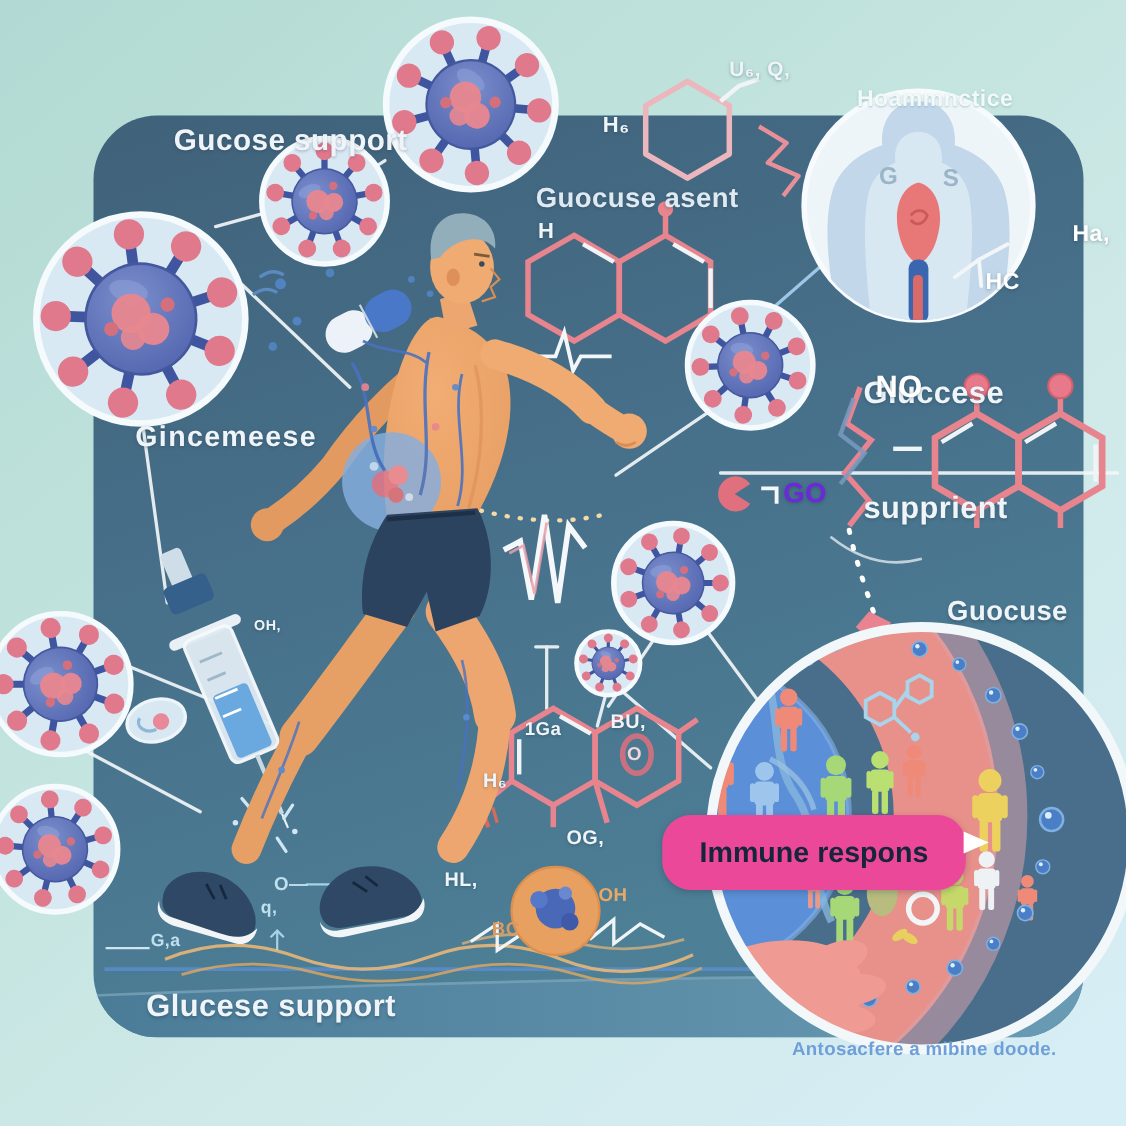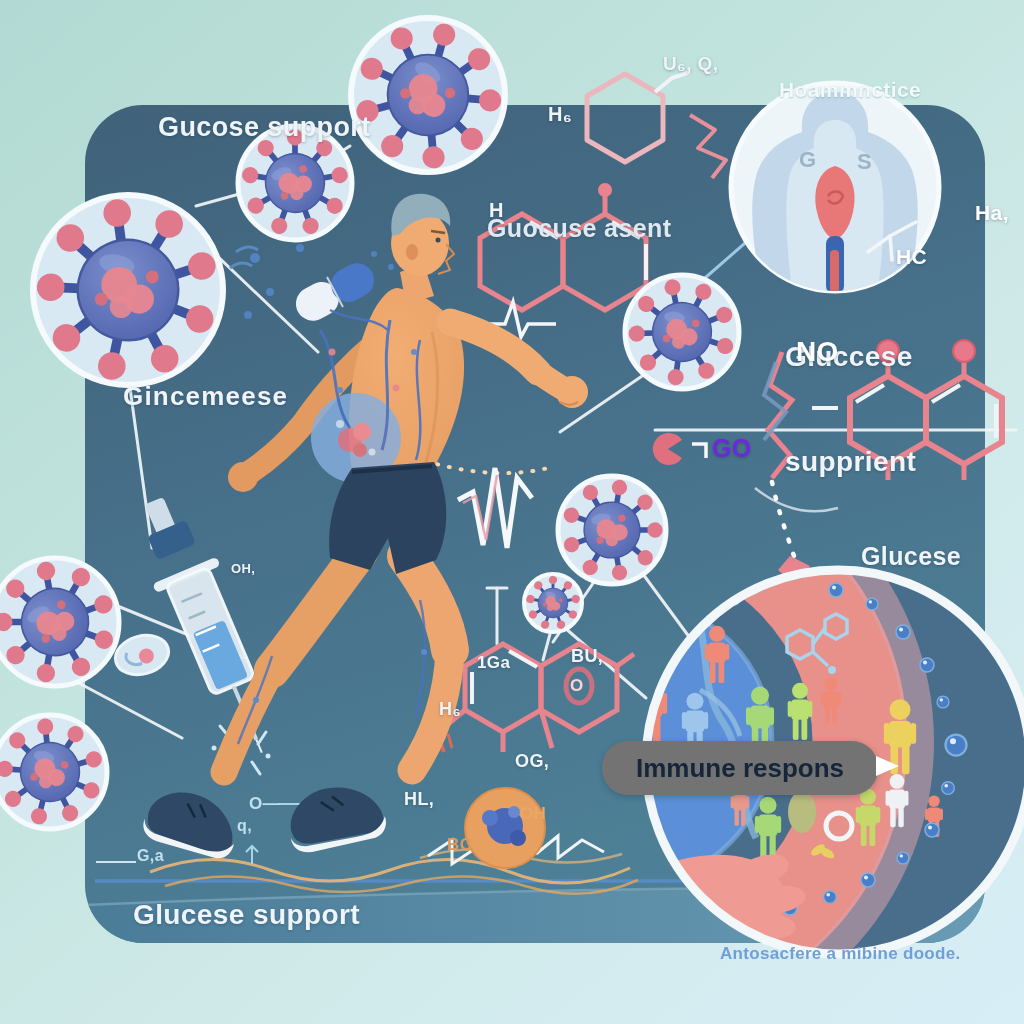--- a/index.html
+++ b/index.html
@@ -12,53 +12,53 @@
   .lbl{
     position:absolute;
     font-family:"Liberation Sans",sans-serif;
     font-weight:700;
     color:#eef4f8;
     text-shadow:0 1px 3px rgba(25,45,65,.35);
     white-space:pre;
     letter-spacing:.4px;
   }
   #t-top-left{left:138px;top:112px;font-size:27px;margin-left:20px;}
-  #t-top-center{left:487px;top:166px;font-size:25px;color:#dfe9f1;margin-top:48px;}
+  #t-top-center{left:487px;top:166px;font-size:25px;color:#dfe9f1;}
   #t-top-right{left:779px;top:78px;font-size:21px;color:#f3f8f8;text-shadow:0 1px 2px rgba(110,160,170,.55);}
   #t-right-title{left:785px;top:269px;font-size:28px;line-height:35px;}
   #t-no{left:796px;top:336px;font-size:28px;font-weight:800;color:#fff;}
   #t-immune{left:861px;top:476px;font-size:25px;line-height:32px;}
   #t-left-mid{left:77px;top:381px;font-size:26px;letter-spacing:1.2px;margin-left:46px;}
   #t-band{left:133px;top:899px;font-size:28px;}
   #t-caption{left:720px;top:944px;font-size:17px;color:#6f9fd8;text-shadow:none;letter-spacing:.3px;}
   #t-go{left:712px;top:434px;font-size:25px;font-weight:800;color:#6d28d9;}
   
   .chem{font-size:13px;}
   #c-u6q{left:663px;top:53px;font-size:19px;}
   #c-h6top{left:548px;top:103px;font-size:20px;}
   #c-ha{left:927px;top:201px;font-size:21px;color:#fff;padding-left:48px;}
   #c-hc{left:896px;top:245px;font-size:21px;color:#fff;}
   #c-hhex{left:489px;top:199px;font-size:20px;}
   #c-ohleft{left:231px;top:561px;}
   #c-tga{left:477px;top:653px;font-size:17px;}
-  #c-bu{left:555px;top:646px;font-size:18px;margin-left:16px;}
+  #c-bu{left:555px;top:646px;font-size:18px;}
   #c-h6mid{left:439px;top:699px;font-size:18px;}
   #c-og{left:515px;top:751px;font-size:18px;}
   #c-oring{left:570px;top:676px;font-size:17px;color:#f6d3d8;text-shadow:none;}
   #c-hl{left:404px;top:789px;font-size:18px;}
   #c-bc{left:447px;top:835px;font-size:17px;color:#dd9a5e;text-shadow:none;}
-  #c-ohor{left:520px;top:804px;font-size:17px;color:#e8a868;text-shadow:none;}
+  #c-ohor{left:544px;top:804px;font-size:17px;color:#e8a868;text-shadow:none;}
   #c-odash{left:249px;top:794px;font-size:17px;color:#bfe0ef;text-shadow:none;}
   #c-q{left:237px;top:817px;font-size:16px;color:#bfe0ef;text-shadow:none;}
   #c-ga{left:137px;top:847px;font-size:16px;color:#bfe0ef;text-shadow:none;}
   #c-tg{left:799px;top:147px;font-size:22px;color:#9ab4c8;text-shadow:none;}
   #c-ts{left:857px;top:149px;font-size:22px;color:#9ab4c8;text-shadow:none;}
   #banner{
-    position:absolute;left:602px;top:741px;width:276px;height:54px;
-    background:#737373;border-radius:26px;
+    position:absolute;left:602px;top:741px;width:276px;height:68px;
+    background:#ec4899;border-radius:26px;
     display:flex;align-items:center;justify-content:center;
     font-size:26px;font-weight:800;color:#15253a;
     box-shadow:0 2px 6px rgba(20,40,60,.25);
   }
   #banner::after{
     content:'';position:absolute;right:-21px;top:15px;
     border-left:23px solid #ffffff;
     border-top:10px solid transparent;
     border-bottom:10px solid transparent;
   }
@@ -481,21 +481,21 @@
 
 <div class="lbl" id="t-top-left">Gucose support</div>
 <div class="lbl" id="t-top-center">Guocuse asent</div>
 <div class="lbl" id="t-top-right">Hoammnctice</div>
 <div class="lbl" id="t-right-title">
   <div>Gluccese</div>
   <div>supprient</div>
 </div>
 <div class="lbl" id="t-no">NO</div>
 <div class="lbl" id="t-immune">
-  <div>Glucese</div>
+  <div>Guocuse</div>
 </div>
 <div class="lbl" id="t-left-mid">Gincemeese</div>
 <div class="lbl" id="t-band">Glucese support</div>
 <div class="lbl" id="t-caption">Antosacfere a mibine doode.</div>
 <div class="lbl" id="t-go">GO</div>
 
 <div class="lbl chem" id="c-u6q">U₆, Q,</div>
 <div class="lbl chem" id="c-h6top">H₆</div>
 <div class="lbl chem" id="c-ha">Ha,</div>
 <div class="lbl chem" id="c-hc">HC</div>

